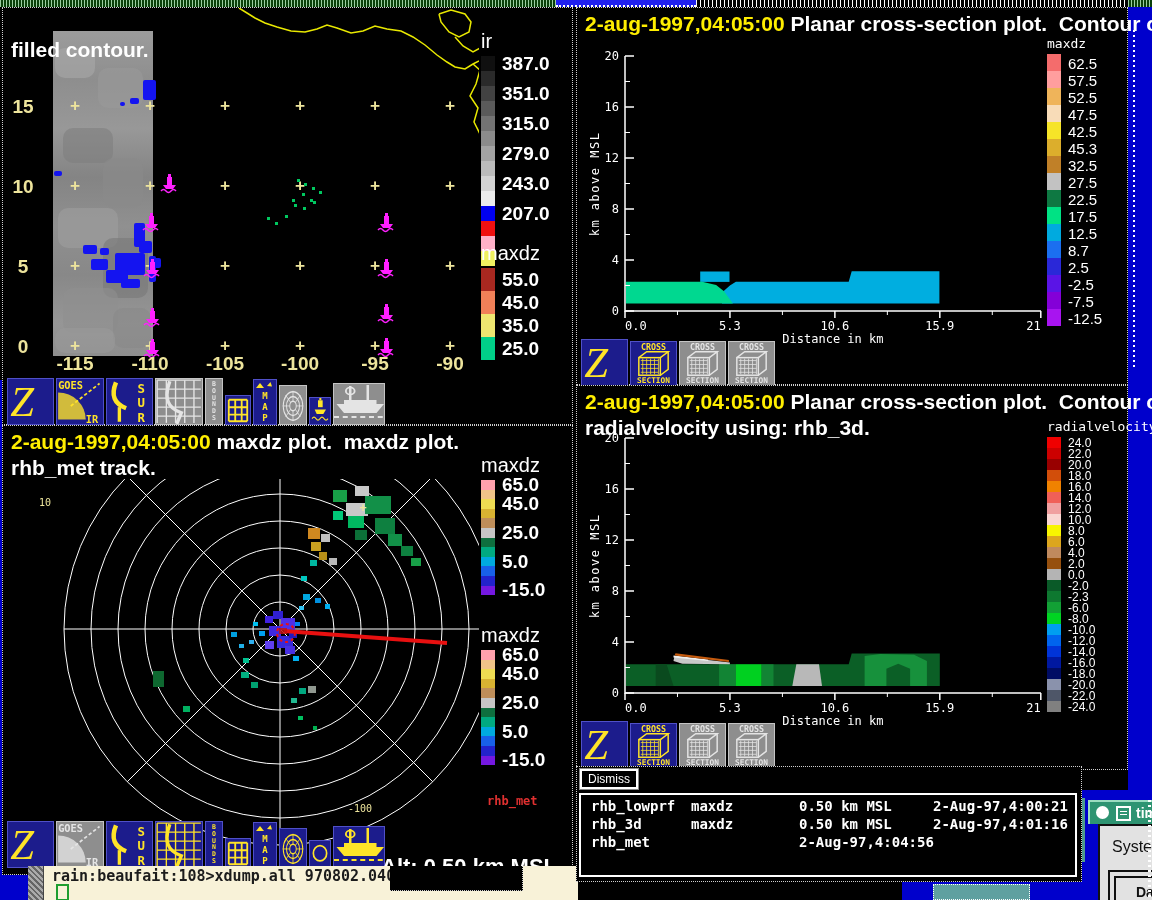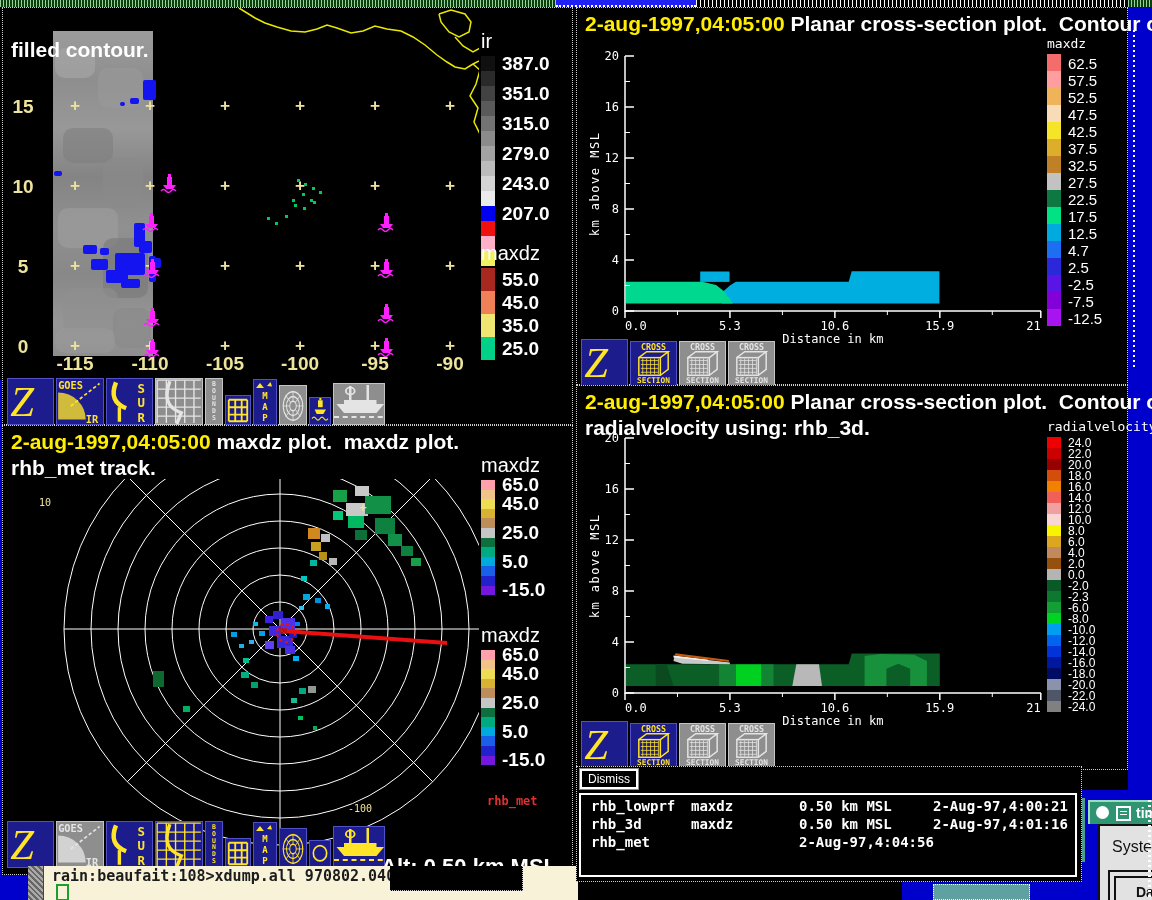--- a/index.html
+++ b/index.html
@@ -607,27 +607,27 @@
             <div class="cseg" style="height:17px;background:#2a28d8"></div>
             <div class="cseg" style="height:17px;background:#5a14e6"></div>
             <div class="cseg" style="height:17px;background:#8400d8"></div>
             <div class="cseg" style="height:17px;background:#a814f0"></div>
           </div>
           <div class="ctick" style="top:8.5px">62.5</div>
           <div class="ctick" style="top:25.5px">57.5</div>
           <div class="ctick" style="top:42.5px">52.5</div>
           <div class="ctick" style="top:59.5px">47.5</div>
           <div class="ctick" style="top:76.5px">42.5</div>
-          <div class="ctick" style="top:93.5px">37.5</div>
+          <div class="ctick" style="top:93.5px">45.3</div>
           <div class="ctick" style="top:110.5px">32.5</div>
           <div class="ctick" style="top:127.5px">27.5</div>
           <div class="ctick" style="top:144.5px">22.5</div>
           <div class="ctick" style="top:161.5px">17.5</div>
           <div class="ctick" style="top:178.5px">12.5</div>
-          <div class="ctick" style="top:195.5px">4.7</div>
+          <div class="ctick" style="top:195.5px">8.7</div>
           <div class="ctick" style="top:212.5px">2.5</div>
           <div class="ctick" style="top:229.5px">-2.5</div>
           <div class="ctick" style="top:246.5px">-7.5</div>
           <div class="ctick" style="top:263.5px">-12.5</div>
         </div>
       </div>
     <div class="toolbar" style="left:4px;top:332px;height:46px;">
         <div class="tbtn navy" style="width:47px;height:47px">
           <svg viewBox="0 0 40 40" width="100%" height="100%" preserveAspectRatio="none">
             <text x="2" y="33" font-size="38" font-style="italic" font-family="'Liberation Serif',serif" fill="#FFE428">Z</text>

